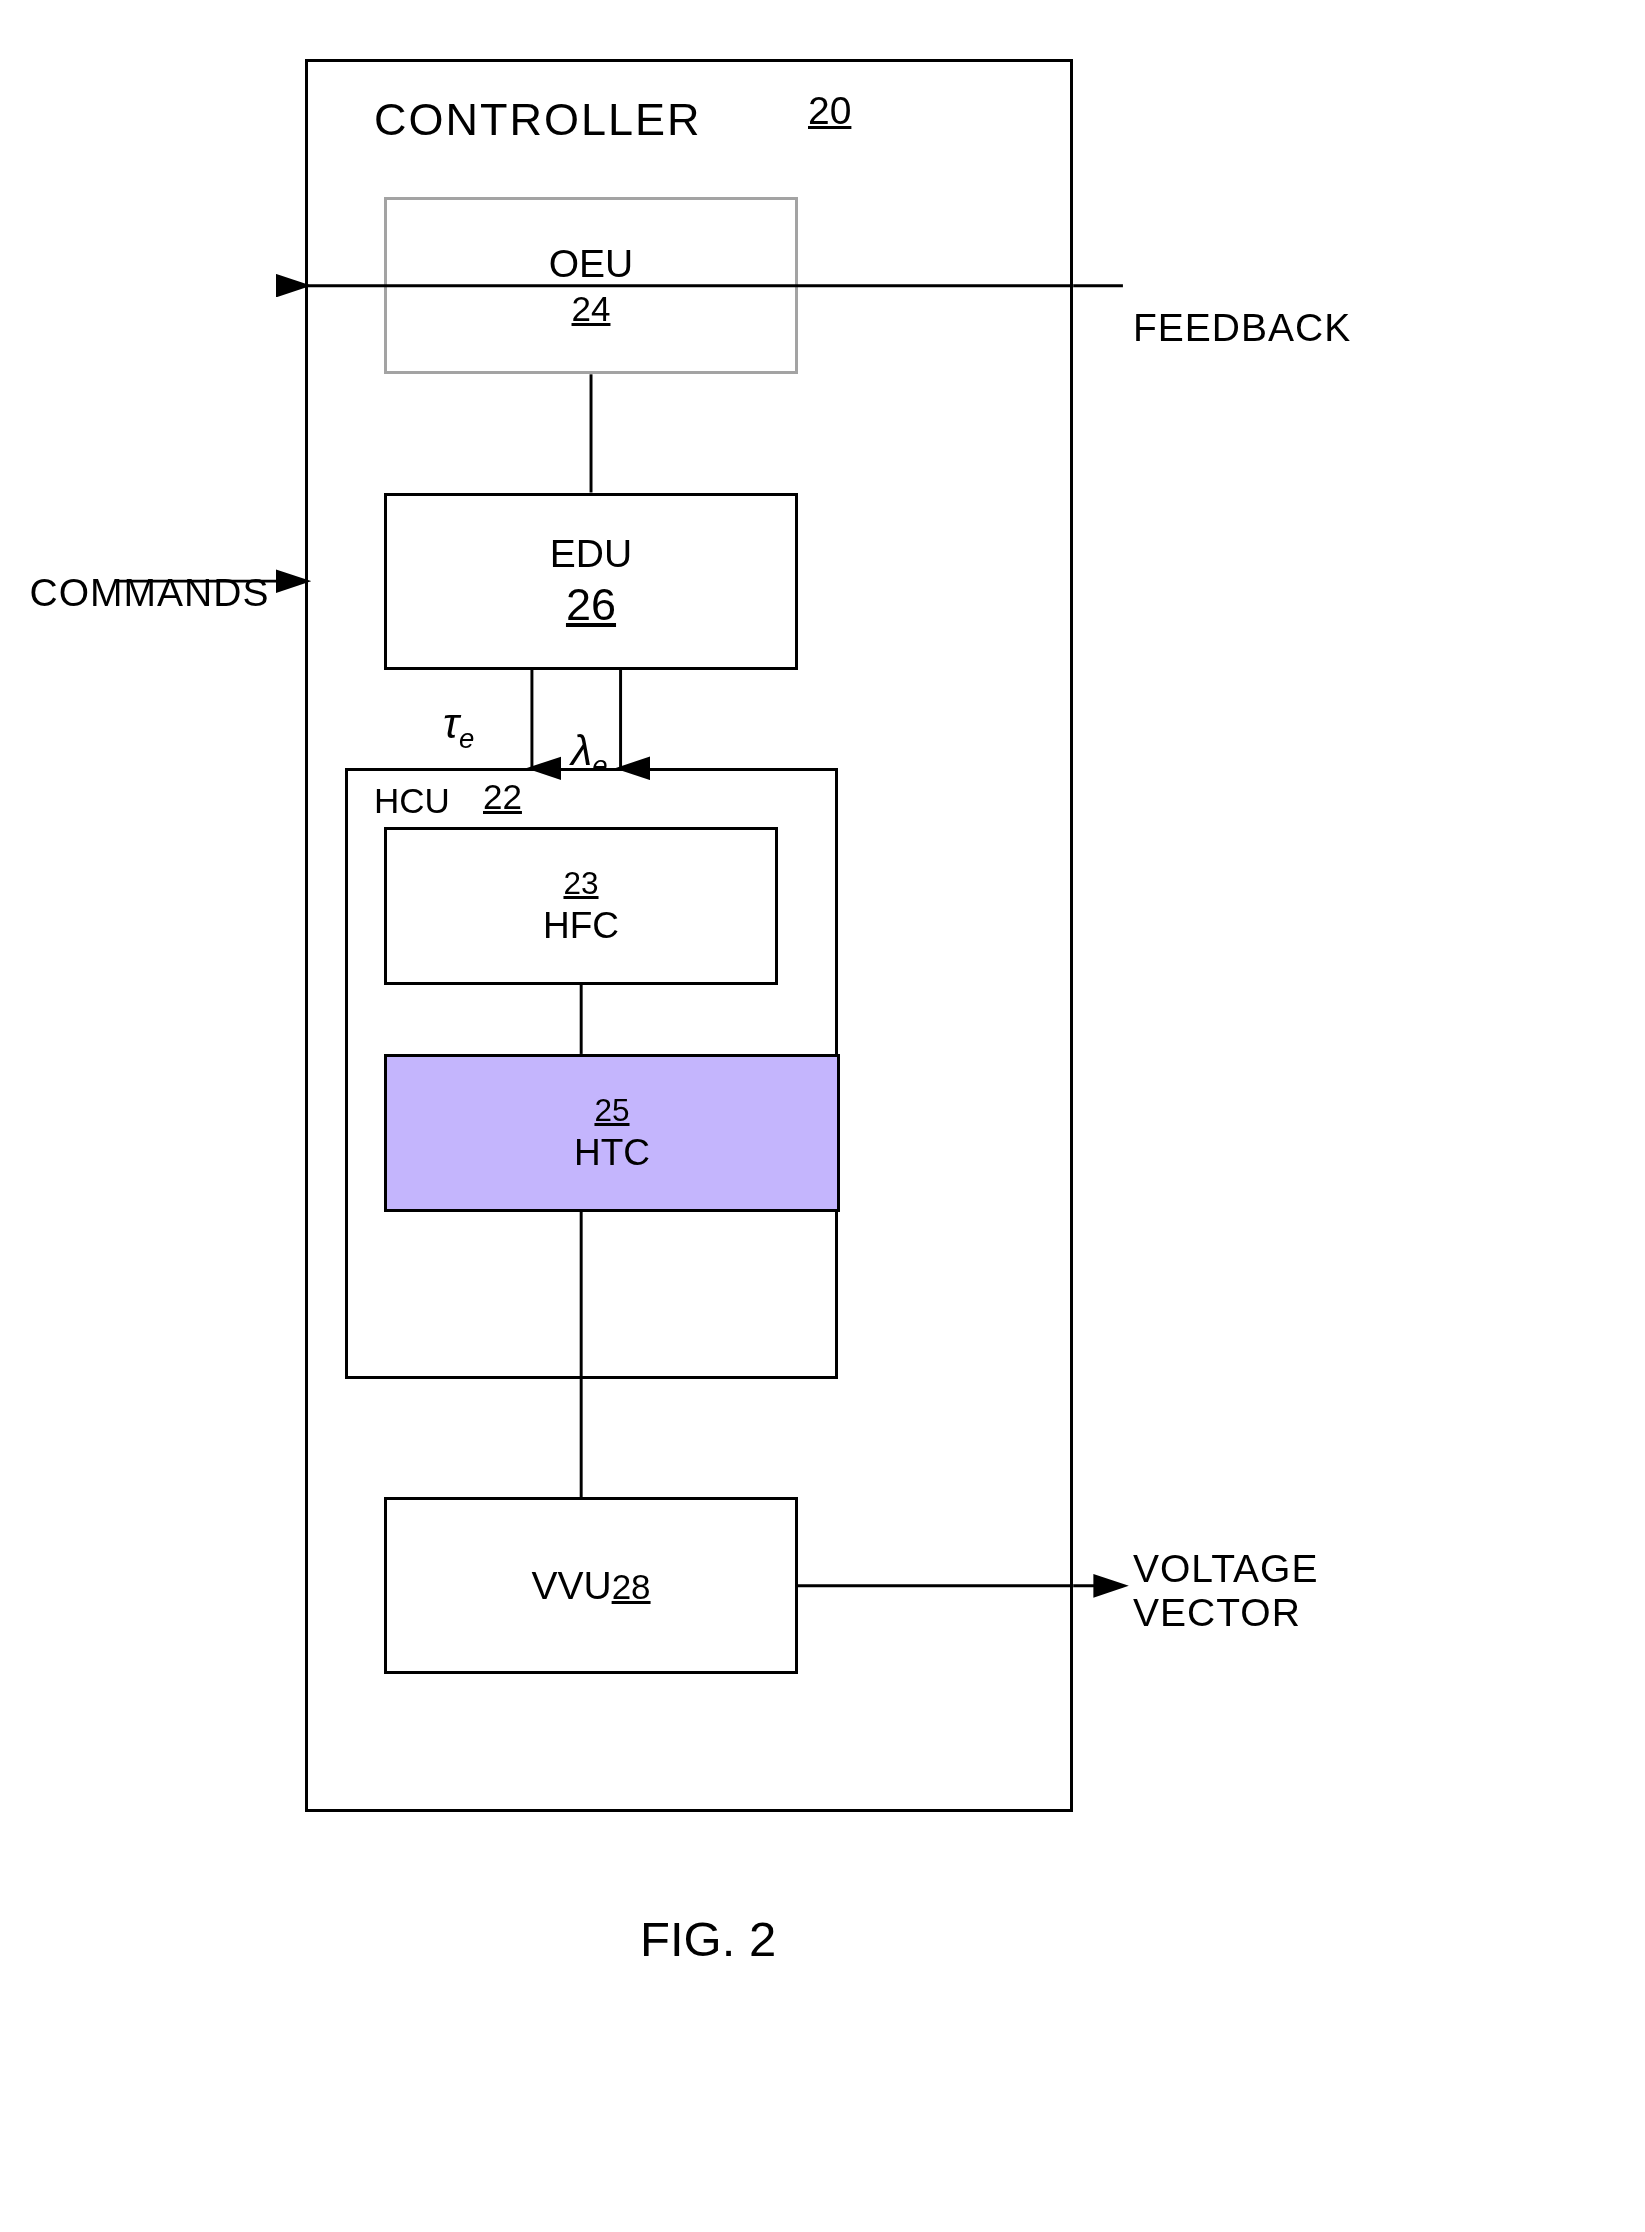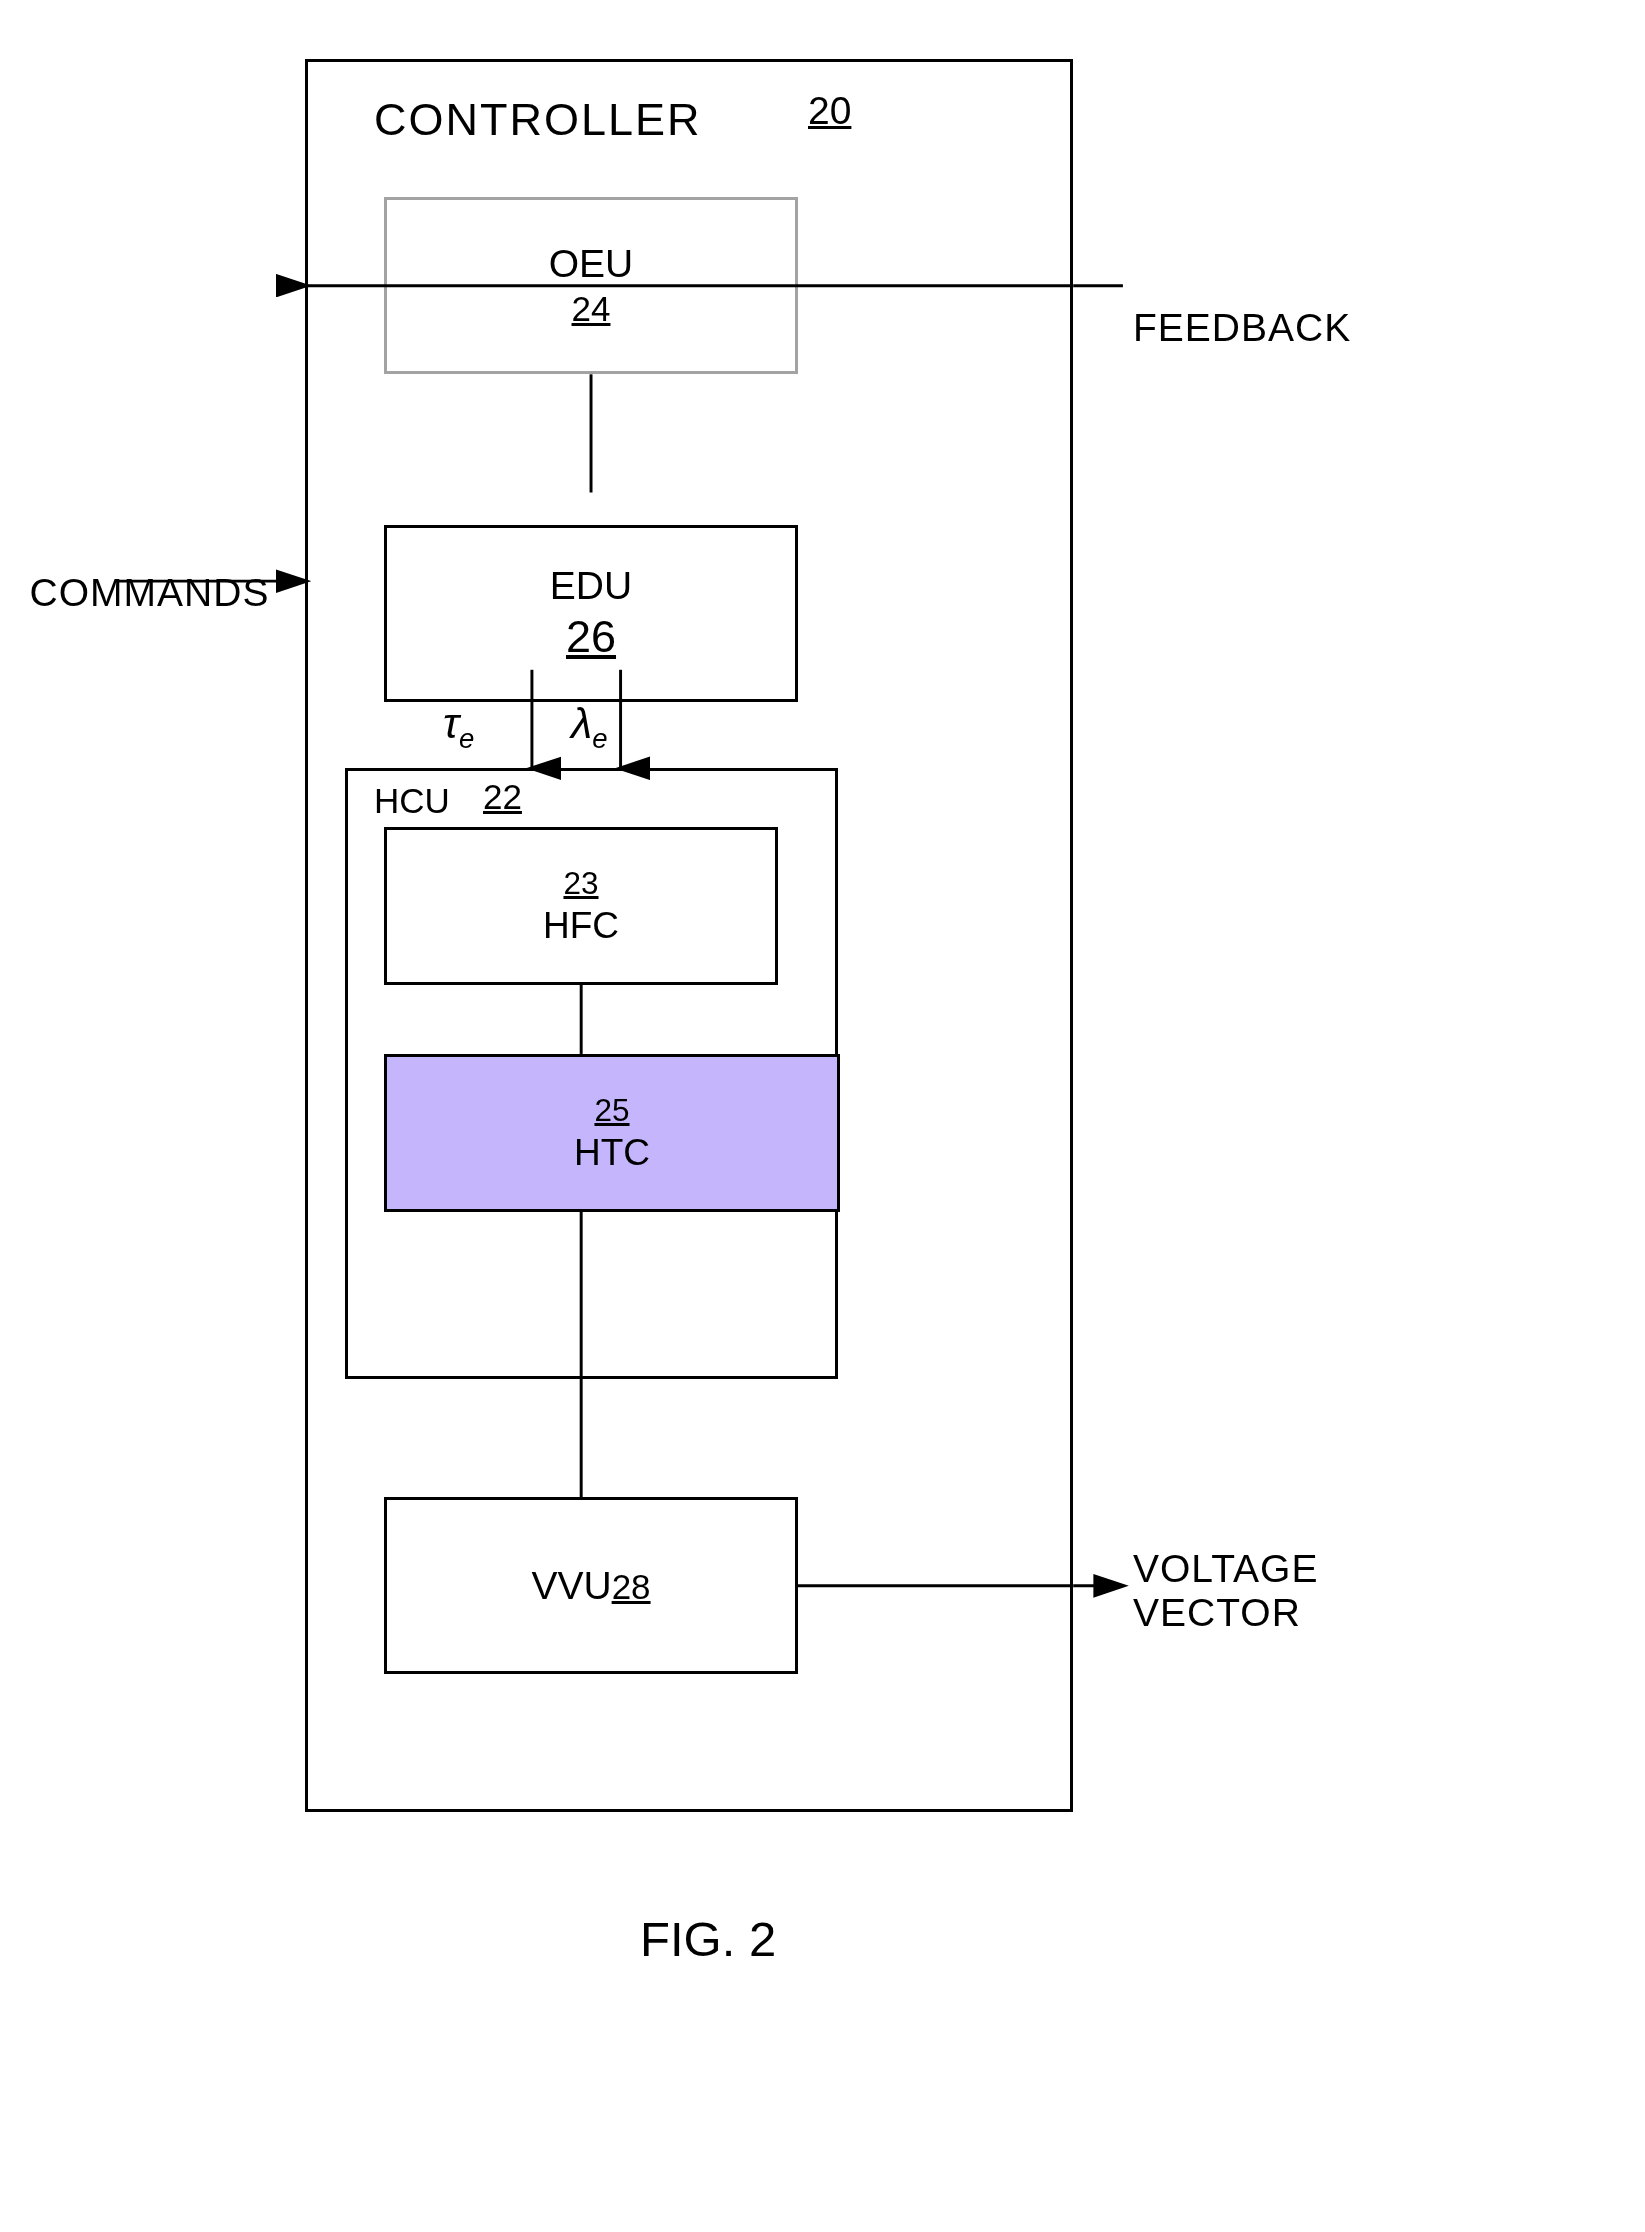--- a/index.html
+++ b/index.html
@@ -65,36 +65,35 @@
       top: 493px;
       left: 384px;
       width: 414px;
       height: 177px;
       border: 3px solid #000;
       background: #fff;
       display: flex;
       flex-direction: column;
       align-items: center;
       justify-content: center;
-      margin-top: 32px;
     }
     .edu-label { font-size: 39px; }
     .edu-ref { font-size: 45px; text-decoration: underline; margin-top: 3.9px; }
 
     
     .tau-label {
       position: absolute;
       top: 699px;
       left: 443px;
       font-size: 43px;
       font-style: italic;
     }
     .lambda-label {
       position: absolute;
-      top: 699px;
+      top: 726px;
       left: 571px;
       font-size: 43px;
       font-style: italic;
     }
 
     
     .hcu-box {
       position: absolute;
       top: 768px;
       left: 345px;

